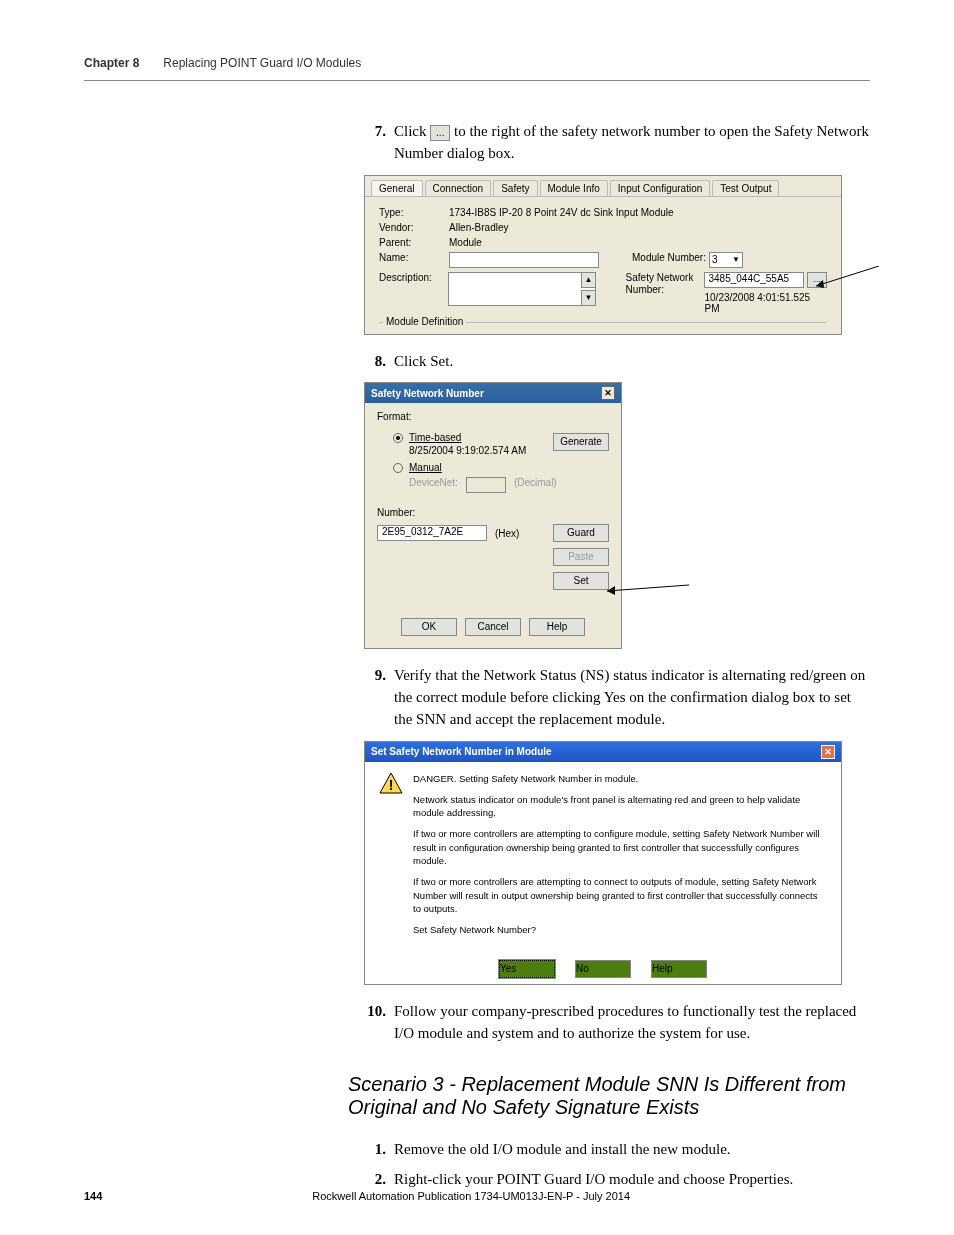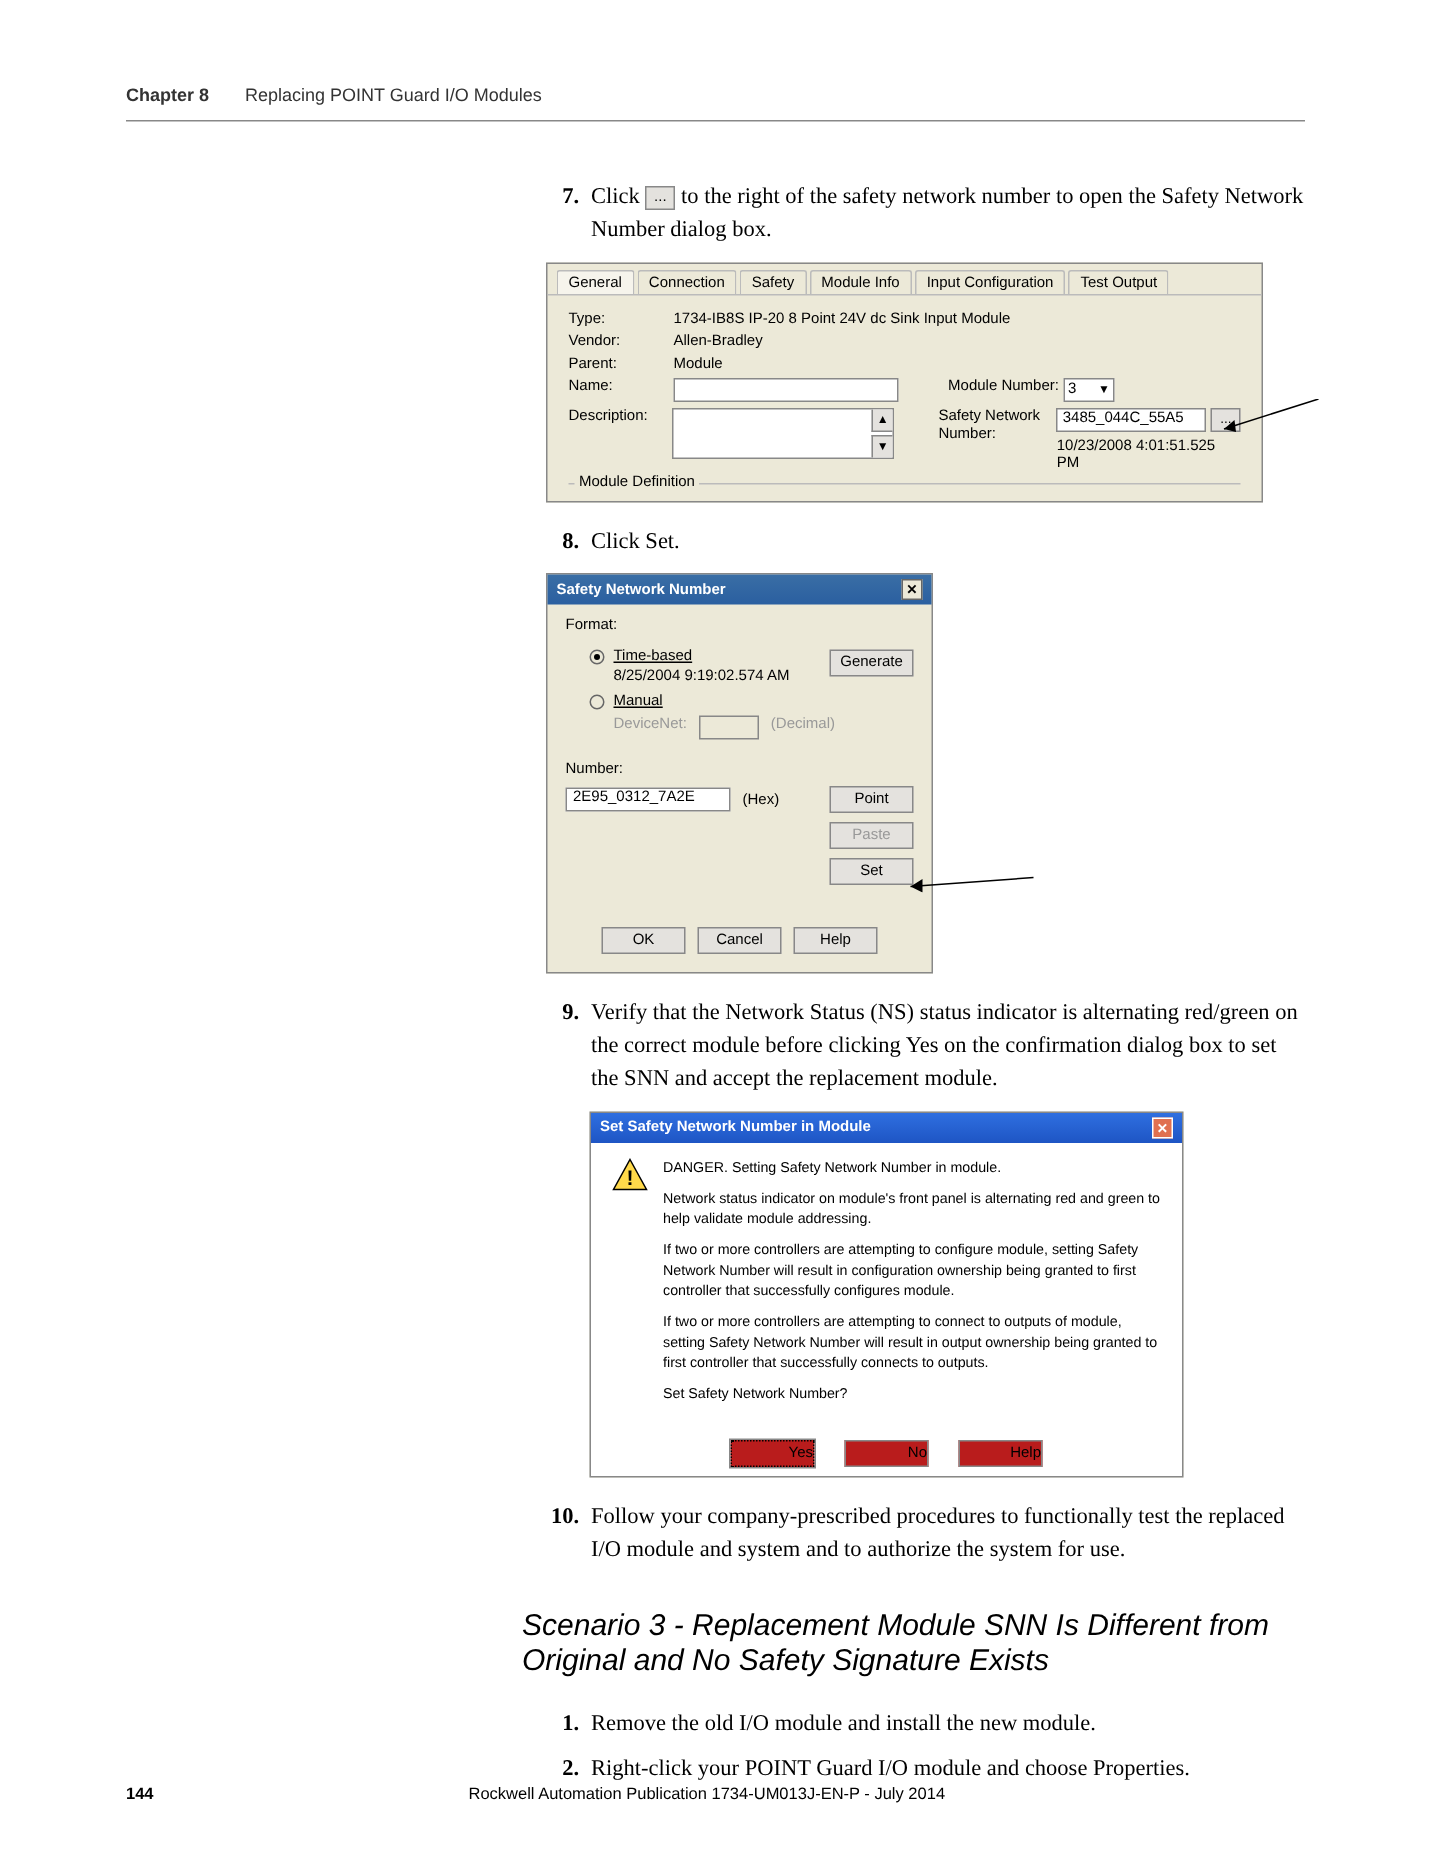--- a/index.html
+++ b/index.html
@@ -92,32 +92,32 @@
   .gen-btn, .std-btn {
     background:#e4e2de; border:1px solid #888; width:56px; height:18px;
     text-align:center; font-size:10px; line-height:16px;
   }
   .std-btn.disabled { color:#999; }
   .snn-row { display:flex; justify-content:space-between; align-items:center; margin:6px 0; }
   .snn-input { background:#fff; border:1px solid #888; height:16px; padding:0 4px; width:110px; }
   .snn-footer { display:flex; gap:8px; justify-content:center; margin-top:28px; }
   .arrow-line2 { position:absolute; top:200px; right:-70px; width:90px; height:12px; pointer-events:none; }
   
-  .confirm-dialog { width:396px;margin-left:29px; }
+  .confirm-dialog { width:478px; }
   .confirm-body { background:#fff; padding:10px 14px 10px 14px; display:flex; gap:10px; }
   .warn-icon {
     width:24px; height:22px; flex-shrink:0; position:relative;
   }
   .warn-icon svg { width:100%; height:100%; }
   .confirm-text { font-size:9.5px; line-height:1.4; color:#000; }
   .confirm-text p { margin:0 0 8px 0; }
   .confirm-btns { display:flex; gap:20px; justify-content:center; padding:6px 0; background:#fff; }
   .confirm-btn {
     border:1px solid #888; width:56px; height:18px; font-size:10px;
-    text-align:right; line-height:16px; background:#b91c1c;
+    text-align:left; line-height:16px; background:#4d7c0f;
   }
   .confirm-btn.default { border:1px dotted #000; outline:1px solid #888; }
   .page-footer {
     position:absolute; bottom:36px; left:84px; right:84px;
     display:flex; justify-content:space-between;
     font-family: Arial, Helvetica, sans-serif; font-size:11px;
   }
   .page-footer .num { font-weight:bold; }
 </style>
 </head>
@@ -228,21 +228,21 @@
           <span>DeviceNet:</span>
           <span class="pinput" style="width:40px; background:#ece9d8;"></span>
           <span>(Decimal)</span>
         </div>
         <div style="margin-top:14px;">Number:</div>
         <div class="snn-row">
           <div style="display:flex; gap:8px; align-items:center;">
             <span class="snn-input"><span>2E95_0312_7A2E</span></span>
             <span>(Hex)</span>
           </div>
-          <div class="std-btn">Point</div>
+          <div class="std-btn">Guard</div>
         </div>
         <div class="snn-row">
             <span></span>
             <div class="std-btn disabled">Paste</div>
           </div>
         <div class="snn-row">
             <span></span>
             <div class="std-btn">Set</div>
           </div>
         <div class="snn-footer">

